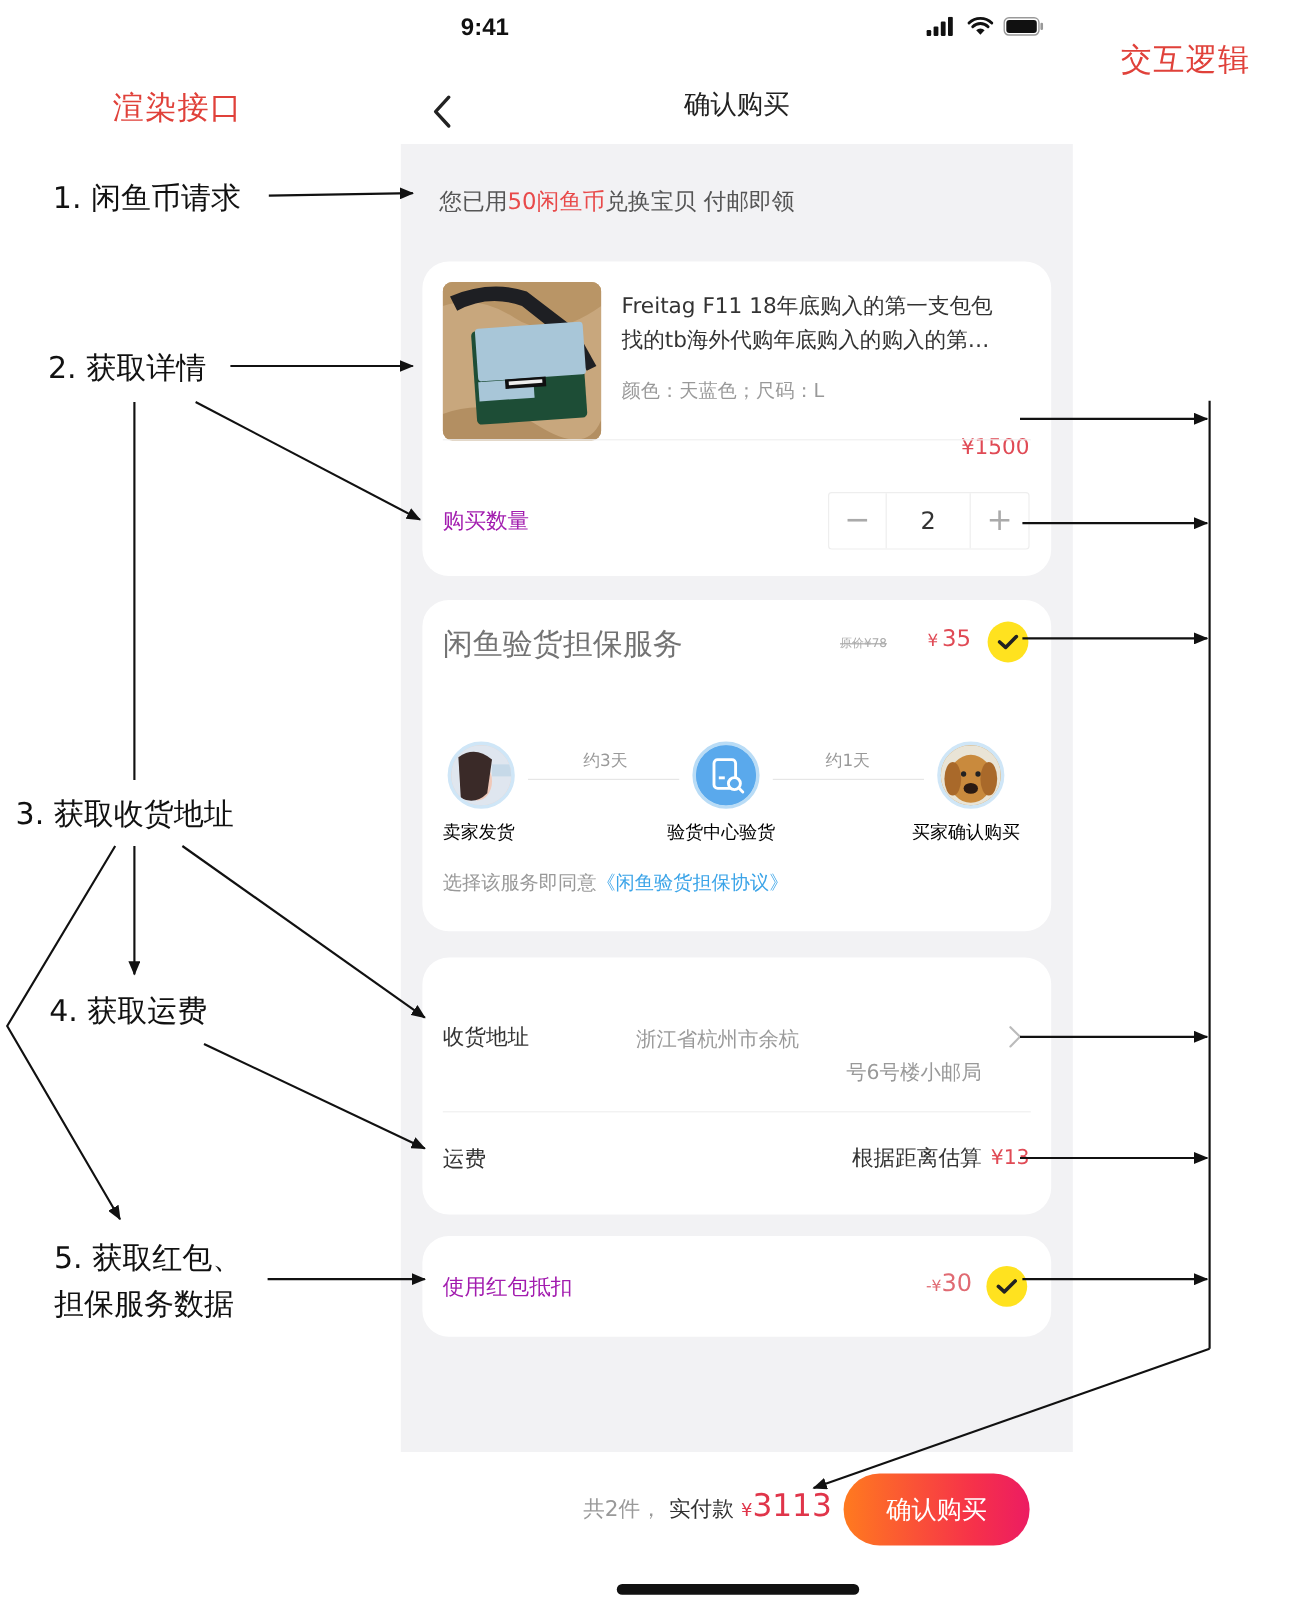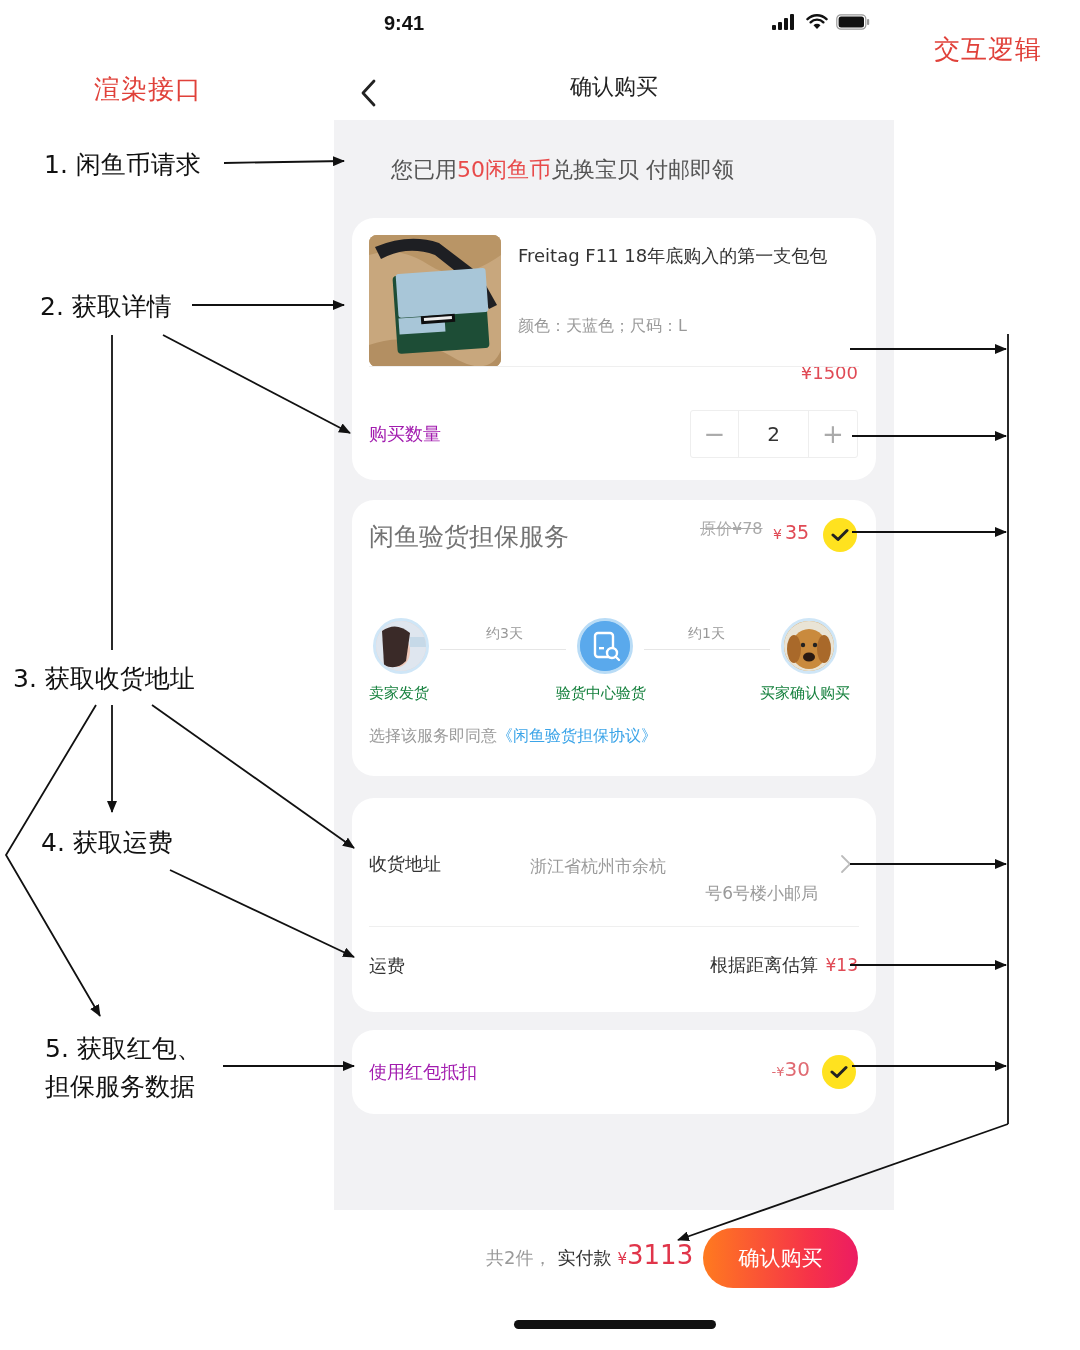--- a/index.html
+++ b/index.html
@@ -16,21 +16,21 @@
     .status-time { left: 384px; top: 12px; font-size: 20px; font-weight: 600; color: #111; font-family: "Liberation Sans", sans-serif; }
     .status-icons { left: 772px; top: 14px; display: flex; align-items: center; gap: 8px; }
 
     
     .nav-back { left: 356px; top: 76px; width: 28px; height: 34px; cursor: pointer; }
     .nav-title { left: 0; width: 1228px; top: 72px; text-align: center; font-size: 22px; font-weight: 500; color: #222; }
 
     
     .panel { left: 334px; top: 120px; width: 560px; height: 1090px; background: #f2f2f4; }
 
-    .coin-banner { left: 391px; top: 155px; font-size: 22px; color: #555; }
+    .coin-banner { left: 366px; top: 155px; font-size: 19px; color: #555; }
     .coin-banner .hl { color: #e84a4a; }
 
     .card { background: #fff; border-radius: 22px; position: absolute; left: 352px; width: 524px; }
 
     
     .card-product { top: 218px; height: 262px; }
     .prod-img { position: absolute; left: 17px; top: 17px; width: 132px; height: 132px; border-radius: 8px; overflow: hidden; background: #c9ad86; }
     .prod-title { position: absolute; left: 166px; top: 24px; width: 336px; font-size: 18px; line-height: 28px; color: #333; }
     .prod-title .line { display: block; white-space: nowrap; overflow: hidden; }
     .prod-spec { position: absolute; left: 166px; top: 98px; font-size: 16px; color: #999; }
@@ -39,30 +39,30 @@
     .qty-label { position: absolute; left: 17px; top: 204px; font-size: 18px; color: #a21caf; }
     .stepper { position: absolute; right: 18px; top: 192px; width: 168px; height: 48px; border: 1px solid #eee; border-radius: 3px; display: flex; }
     .stepper .seg { display: flex; align-items: center; justify-content: center; color: #aaa; font-size: 26px; }
     .stepper .minus { width: 48px; border-right: 1px solid #eee; cursor: pointer; }
     .stepper .val { flex: 1; color: #333; font-size: 20px; border-right: 1px solid #eee; }
     .stepper .plus { width: 48px; cursor: pointer; }
 
     
     .card-service { top: 500px; height: 276px; }
     .svc-title { position: absolute; left: 17px; top: 20px; font-size: 25px; color: #737373; font-weight: 500; }
-    .svc-orig { position: absolute; left: 348px; top: 19px; font-size: 16px; color: #aaa; text-decoration: line-through; }
+    .svc-orig { position: absolute; left: 348px; top: 29px; font-size: 10px; color: #aaa; text-decoration: line-through; }
     .svc-price { position: absolute; left: 421px; top: 21px; font-size: 19px; color: #e04a55; }
     .svc-price .yen { font-size: 14px; margin-right: 3px; }
     .check-circle { position: absolute; width: 34px; height: 34px; border-radius: 50%; background: #ffe21f; display: flex; align-items: center; justify-content: center; cursor: pointer; }
     .svc-check { left: 471px; top: 18px; }
     .svc-tag { position: absolute; left: 17px; top: 60px; height: 30px; padding: 0 10px; background: #fff6ea; border-radius: 4px; display: flex; align-items: center; font-size: 13px; color: #f0a340; }
     .svc-tag .sep { width: 1px; height: 14px; background: #f6d9ac; margin: 0 9px; }
 
     .flow-avatar { position: absolute; width: 56px; height: 56px; border-radius: 50%; border: 3px solid #cfe6f7; overflow: hidden; }
-    .flow-label { position: absolute; font-size: 15px; color: #15803d; white-space: nowrap; }
+    .flow-label { position: absolute; font-size: 15px; color: #000000; white-space: nowrap; }
     .flow-days { position: absolute; font-size: 14px; color: #999; }
     .flow-line { position: absolute; height: 1px; background: #e6e6e6; }
     .svc-agree { position: absolute; left: 17px; top: 226px; font-size: 16px; color: #999; }
     .svc-agree .link { color: #3ba4e8; cursor: pointer; }
 
     
     .card-address { top: 798px; height: 214px; }
     .addr-label { position: absolute; left: 17px; top: 54px; font-size: 18px; color: #333; }
     .addr-name { position: absolute; right: 58px; top: 22px; font-size: 21px; color: #222; display: flex; gap: 40px; }
     .addr-line1 { position: absolute; left: 178px; top: 57px; font-size: 17px; color: #999; }
@@ -147,20 +147,21 @@
       <path d="M110 38 L128 70 L120 74 L104 48Z" fill="#1e1f23"></path>
       <rect x="26" y="38" width="92" height="78" rx="4" fill="#1d4d36" transform="rotate(-4 72 77)"></rect>
       <rect x="28" y="36" width="90" height="44" rx="3" fill="#a8c6d8" transform="rotate(-4 72 58)"></rect>
       <rect x="30" y="82" width="46" height="16" fill="#a8c6d8" transform="rotate(-4 53 90)"></rect>
       <rect x="52" y="80" width="34" height="8" fill="#0f0f10" transform="rotate(-4 69 84)"></rect>
       <rect x="55" y="82" width="28" height="3" fill="#eee" transform="rotate(-4 69 84)"></rect>
     </svg>
   </div>
   <div class="prod-title">
     <span class="line">Freitag F11 18年底购入的第一支包包</span>
+    <span class="line">找的tb海外代购年底购入的购入的第…</span>
   </div>
   <div class="prod-spec">颜色：天蓝色；尺码：L</div>
   <div class="prod-price">¥1500</div>
   <div class="divider" style="top:148px;"></div>
   <div class="qty-label">购买数量</div>
   <div class="stepper">
     <div class="seg minus">−</div>
     <div class="seg val">2</div>
     <div class="seg plus">+</div>
   </div>

